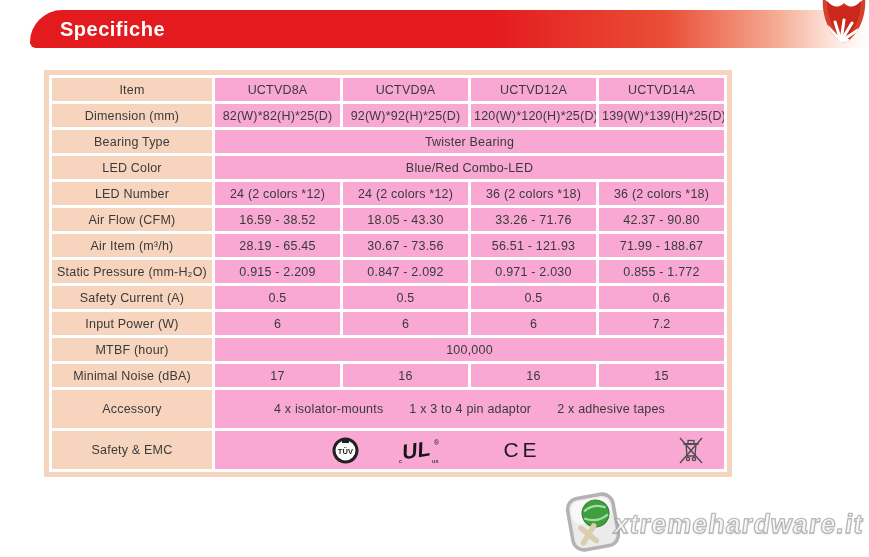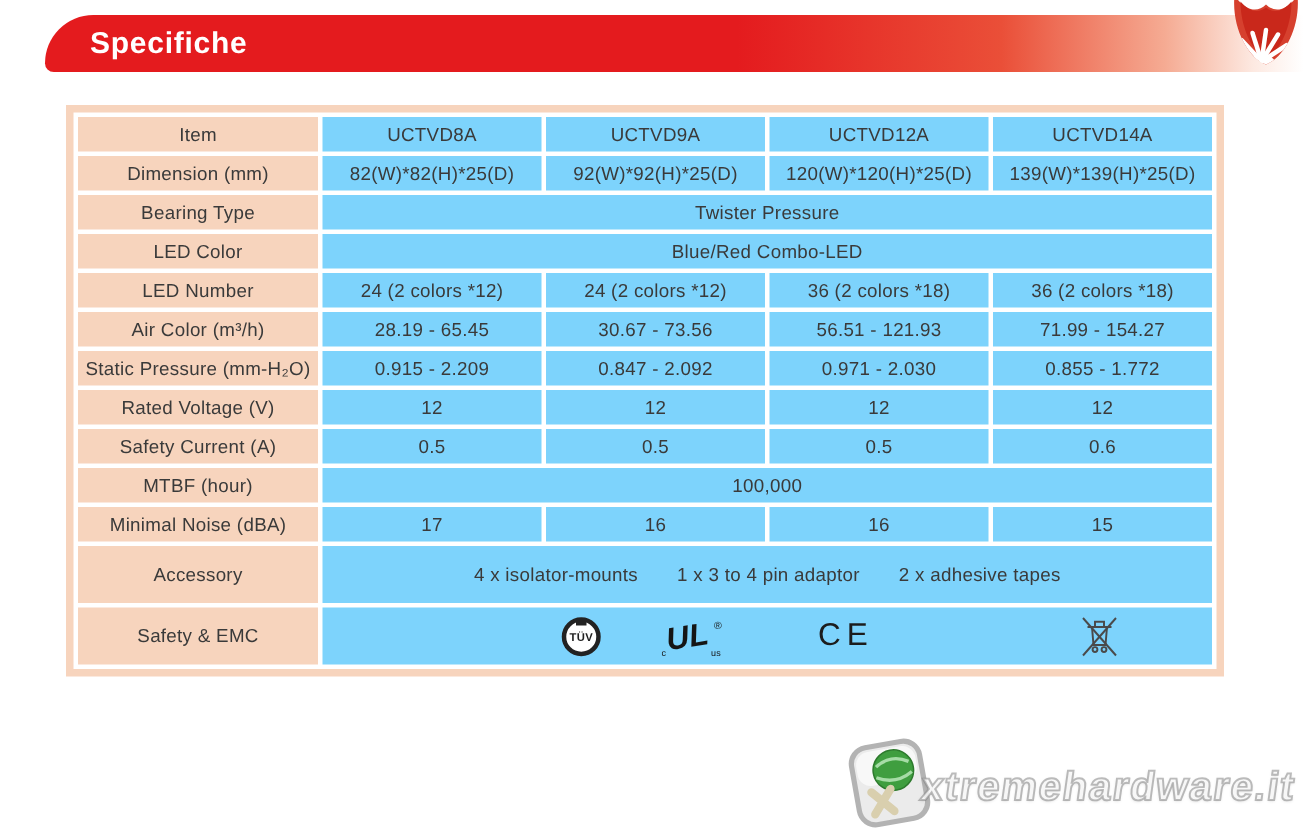--- a/index.html
+++ b/index.html
@@ -17,31 +17,31 @@
     text-align:center;
   }
   .banner-title{
     position:absolute;left:30px;top:0;line-height:38px;
     color:#ffffff;font-size:20px;font-weight:bold;letter-spacing:.5px;
   }
   .brand-logo{position:absolute;top:-5px;right:2px;}
 
   
   .panel{
-    position:absolute;left:44px;top:70px;width:772px;
+    position:absolute;left:44px;top:70px;width:688px;
     border:5px solid #f7d4bd;background:#ffffff;box-sizing:border-box;
   }
   table.spec{width:100%;border-collapse:separate;border-spacing:3px;table-layout:fixed;}
   table.spec td{
     height:23px;text-align:center;vertical-align:middle;
     font-size:12.5px;color:#3a3a3a;padding:0 3px;letter-spacing:.2px;
     overflow:hidden;white-space:nowrap;
   }
   td.lbl{background:#f7d4bd;}
-  td.val{background:#7dd3fc;}
+  td.val{background:#f9a8d4;}
   tr.safety-row td{height:38px;}
   .acc-part{display:inline-block;margin:12px 13px;}
 
   .safety-flex{position:relative;}
   .safety-flex .sicon{display:inline-flex;align-items:center;vertical-align:middle;}
   .safety-flex .sicon:nth-child(1){margin-left:96px;}
   .safety-flex .sicon:nth-child(2){margin-left:40px;}
   .safety-flex .sicon:nth-child(3){margin-left:62px;}
   .safety-flex .sicon:nth-child(4){margin-left:138px;}
   .ce-text{font-size:21px;letter-spacing:4px;color:#1c1c1c;font-weight:400;}
@@ -108,60 +108,67 @@
         </tr>
         <tr>
           <td class="lbl">Dimension (mm)</td>
           <td class="val">82(W)*82(H)*25(D)</td>
           <td class="val">92(W)*92(H)*25(D)</td>
           <td class="val">120(W)*120(H)*25(D)</td>
           <td class="val">139(W)*139(H)*25(D)</td>
         </tr>
         <tr>
           <td class="lbl">Bearing Type</td>
-          <td class="val" colspan="4">Twister Pressure</td>
+          <td class="val" colspan="4">Twister Bearing</td>
         </tr>
         <tr>
           <td class="lbl">LED Color</td>
           <td class="val" colspan="4">Blue/Red Combo-LED</td>
         </tr>
         <tr>
           <td class="lbl">LED Number</td>
           <td class="val">24 (2 colors *12)</td>
           <td class="val">24 (2 colors *12)</td>
           <td class="val">36 (2 colors *18)</td>
           <td class="val">36 (2 colors *18)</td>
         </tr>
         <tr>
-          <td class="lbl">Air Color (m³/h)</td>
+          <td class="lbl">Air Flow (CFM)</td>
+          <td class="val">16.59 - 38.52</td>
+          <td class="val">18.05 - 43.30</td>
+          <td class="val">33.26 - 71.76</td>
+          <td class="val">42.37 - 90.80</td>
+        </tr>
+        <tr>
+          <td class="lbl">Air Item (m³/h)</td>
           <td class="val">28.19 - 65.45</td>
           <td class="val">30.67 - 73.56</td>
           <td class="val">56.51 - 121.93</td>
-          <td class="val">71.99 - 154.27</td>
+          <td class="val">71.99 - 188.67</td>
         </tr>
         <tr>
           <td class="lbl">Static Pressure (mm-H₂O)</td>
           <td class="val">0.915 - 2.209</td>
           <td class="val">0.847 - 2.092</td>
           <td class="val">0.971 - 2.030</td>
           <td class="val">0.855 - 1.772</td>
         </tr>
         <tr>
-          <td class="lbl">Rated Voltage (V)</td>
-          <td class="val">12</td>
-          <td class="val">12</td>
-          <td class="val">12</td>
-          <td class="val">12</td>
-        </tr>
-        <tr>
           <td class="lbl">Safety Current (A)</td>
           <td class="val">0.5</td>
           <td class="val">0.5</td>
           <td class="val">0.5</td>
           <td class="val">0.6</td>
+        </tr>
+        <tr>
+          <td class="lbl">Input Power (W)</td>
+          <td class="val">6</td>
+          <td class="val">6</td>
+          <td class="val">6</td>
+          <td class="val">7.2</td>
         </tr>
         <tr>
           <td class="lbl">MTBF (hour)</td>
           <td class="val" colspan="4">100,000</td>
         </tr>
         <tr>
           <td class="lbl">Minimal Noise (dBA)</td>
           <td class="val">17</td>
           <td class="val">16</td>
           <td class="val">16</td>

